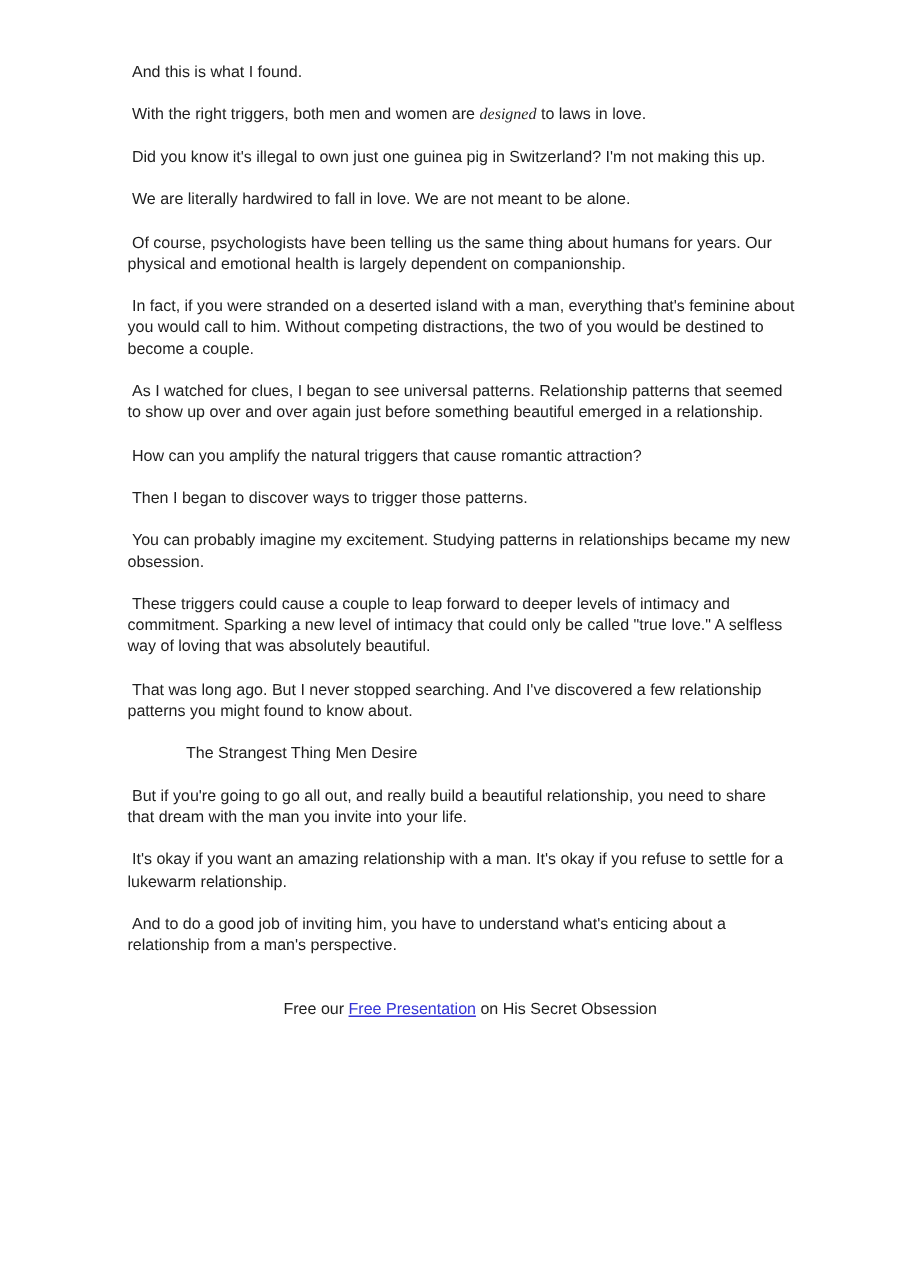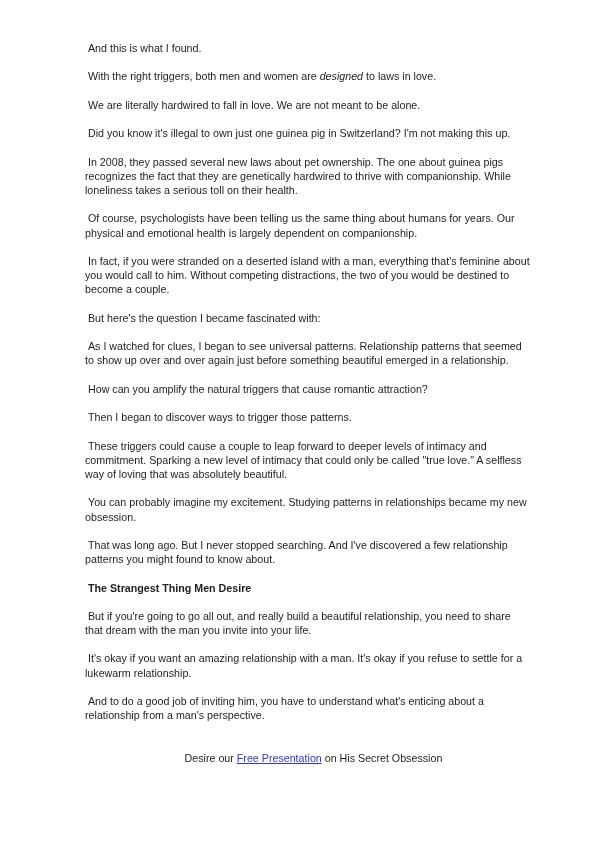--- a/index.html
+++ b/index.html
@@ -22,57 +22,57 @@
   .content {
     padding: 41px 0 0 85px;
     width: 445px;
     box-sizing: content-box;
   }
   .content p {
     margin: 0 0 14.2px 0;
     white-space: pre-wrap;
   }
   .content p.heading {
-    font-weight: bold;
+    font-weight: normal;
+    margin-left: 36px;
   }
   .content em {
     font-style: italic;
+    font-family: Liberation Serif, serif;
   }
   .footer {
     margin-left: 85px;
     width: 445px;
     margin-top: 12px;
     text-align: center;
     white-space: pre-wrap;
   }
   .footer a {
     text-decoration: underline;
     cursor: pointer;
   }
 </style>
 </head>
 <body>
 
 <div class="page" style="color: rgb(30, 30, 30);">
   <div class="content">
       <p> And this is what I found.</p>
       <p><span> With the right triggers, both men and women are </span><em>designed</em><span> to laws in love.</span></p>
+      <p> Did you know it's illegal to own just one guinea pig in Switzerland? I'm not making this up.</p>
       <p> We are literally hardwired to fall in love. We are not meant to be alone.</p>
-      <p> Did you know it's illegal to own just one guinea pig in Switzerland? I'm not making this up.</p>
-      <p> In 2008, they passed several new laws about pet ownership. The one about guinea pigs recognizes the fact that they are genetically hardwired to thrive with companionship. While loneliness takes a serious toll on their health.</p>
       <p> Of course, psychologists have been telling us the same thing about humans for years. Our physical and emotional health is largely dependent on companionship.</p>
       <p> In fact, if you were stranded on a deserted island with a man, everything that's feminine about you would call to him. Without competing distractions, the two of you would be destined to become a couple.</p>
-      <p> But here's the question I became fascinated with:</p>
       <p> As I watched for clues, I began to see universal patterns. Relationship patterns that seemed to show up over and over again just before something beautiful emerged in a relationship.</p>
       <p> How can you amplify the natural triggers that cause romantic attraction?</p>
       <p> Then I began to discover ways to trigger those patterns.</p>
+      <p> You can probably imagine my excitement. Studying patterns in relationships became my new obsession.</p>
       <p> These triggers could cause a couple to leap forward to deeper levels of intimacy and commitment. Sparking a new level of intimacy that could only be called "true love." A selfless way of loving that was absolutely beautiful.</p>
-      <p> You can probably imagine my excitement. Studying patterns in relationships became my new obsession.</p>
       <p> That was long ago. But I never stopped searching. And I've discovered a few relationship patterns you might found to know about.</p>
       <p class="heading"> The Strangest Thing Men Desire</p>
       <p> But if you're going to go all out, and really build a beautiful relationship, you need to share that dream with the man you invite into your life.</p>
       <p> It's okay if you want an amazing relationship with a man. It's okay if you refuse to settle for a lukewarm relationship.</p>
       <p> And to do a good job of inviting him, you have to understand what's enticing about a relationship from a man's perspective.</p>
     </div>
   <div class="footer">
-    <span>Desire our </span><a style="color: rgb(52, 52, 214);">Free Presentation</a><span> on His Secret Obsession</span>
+    <span>Free our </span><a style="color: rgb(52, 52, 214);">Free Presentation</a><span> on His Secret Obsession</span>
   </div>
 </div>
 
 </body></html>

